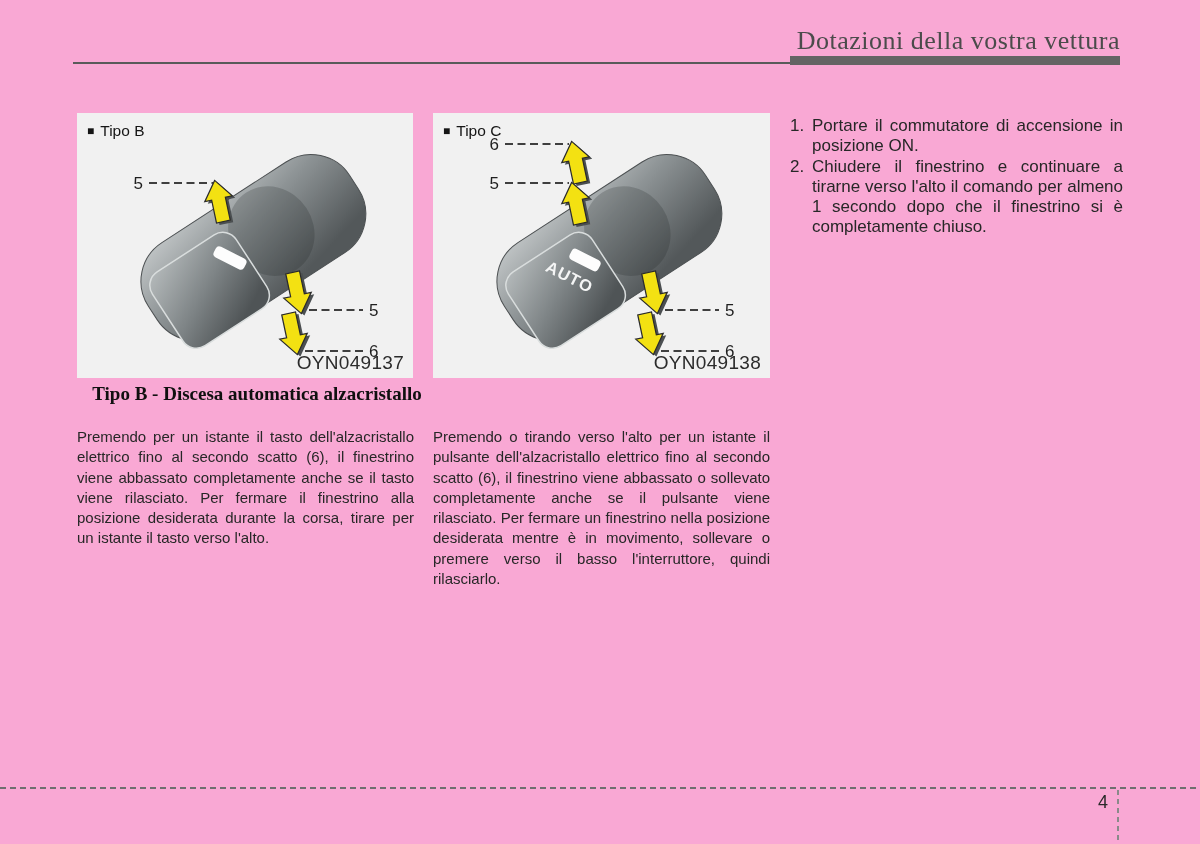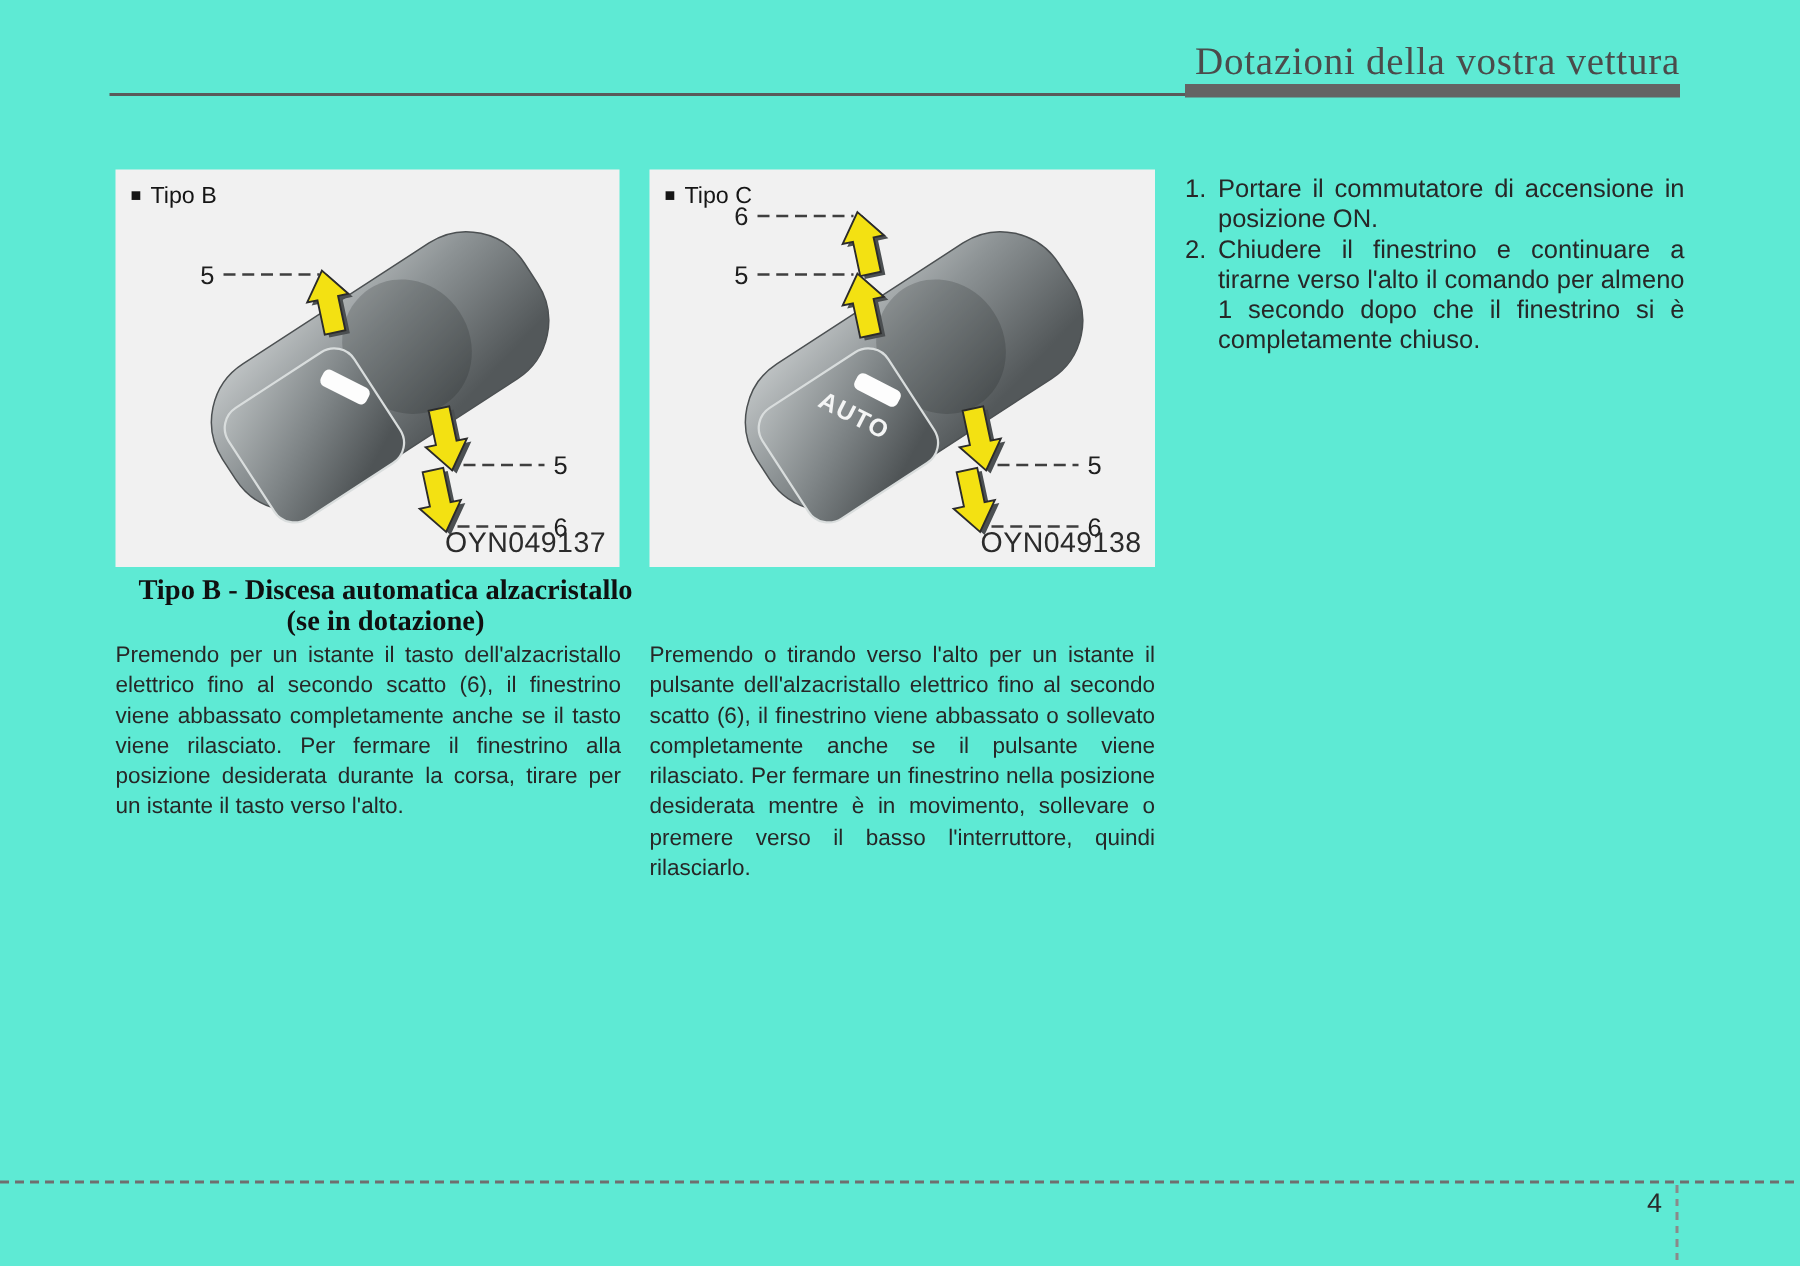--- a/index.html
+++ b/index.html
@@ -1,16 +1,16 @@
 <!DOCTYPE html>
 <html><head>
 <meta charset="utf-8">
 <style>
   html,body{margin:0;padding:0;background:#ffffff;}
-  .page{position:relative;width:1200px;height:844px;background:#5eead4;overflow:hidden;
+  .page{position:relative;width:1200px;height:844px;background:#f9a8d4;overflow:hidden;
         font-family:"Liberation Sans",sans-serif;color:#2d2d2d;}
 
   
   .page-title{position:absolute;top:26px;right:80px;margin:0;
               font-family:"Liberation Serif",serif;font-weight:400;
               font-size:26px;color:#4b4b4b;letter-spacing:.5px;}
   .rule-thin{position:absolute;left:73px;top:62px;width:1047px;height:2px;background:#5a5a5a;}
   .rule-thick{position:absolute;left:790px;top:56px;width:330px;height:9px;background:#646464;}
 
   
@@ -144,21 +144,20 @@
       <text class="callout-text" x="292" y="244">6</text>
     </svg>
     <div class="fig-tag">
       <span class="sq">■</span><span>Tipo C</span>
     </div>
     <div class="fig-code">OYN049138</div>
   </div>
 
   <div class="caption b">
     <div>Tipo B - Discesa automatica alzacristallo</div>
-    <div>(se in dotazione)</div>
   </div>
 
   <div class="bodytext b">
     <p>Premendo per un istante il tasto dell'alzacristallo elettrico fino al secondo scatto (6), il finestrino viene abbassato completamente anche se il tasto viene rilasciato. Per fermare il finestrino alla posizione desiderata durante la corsa, tirare per un istante il tasto verso l'alto.</p>
   </div>
   <div class="bodytext c">
     <p>Premendo o tirando verso l'alto per un istante il pulsante dell'alzacristallo elettrico fino al secondo scatto (6), il finestrino viene abbassato o sollevato completamente anche se il pulsante viene rilasciato. Per fermare un finestrino nella posizione desiderata mentre è in movimento, sollevare o premere verso il basso l'interruttore, quindi rilasciarlo.</p>
   </div>
 
   <div class="steps">

